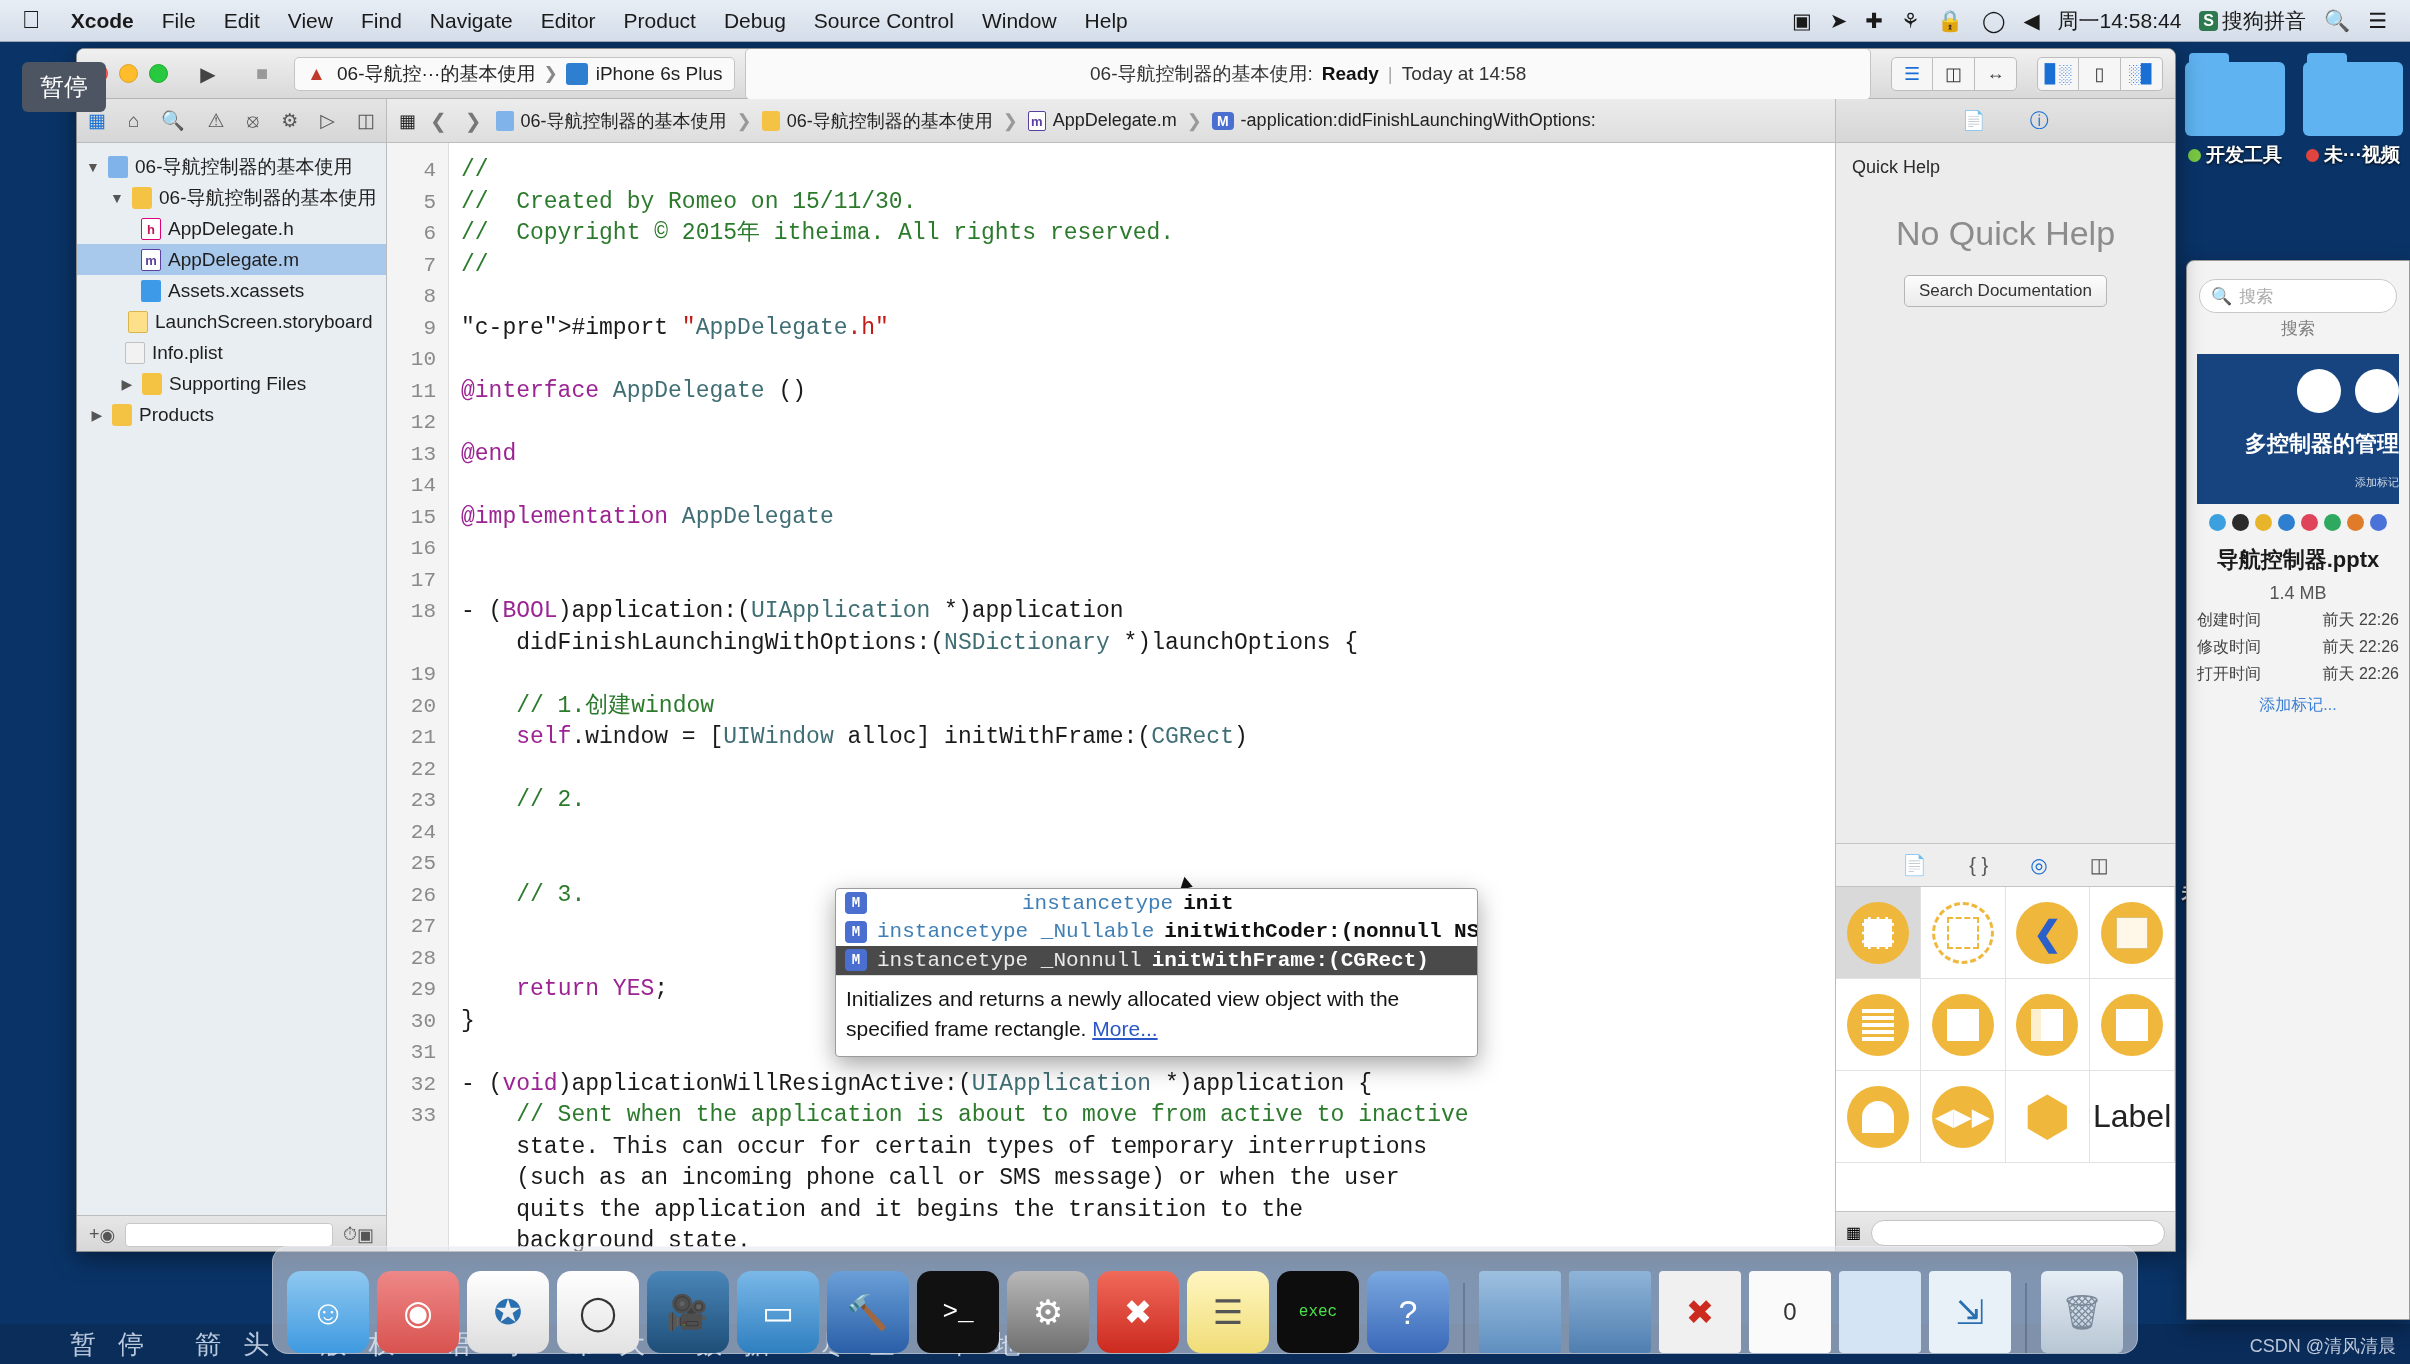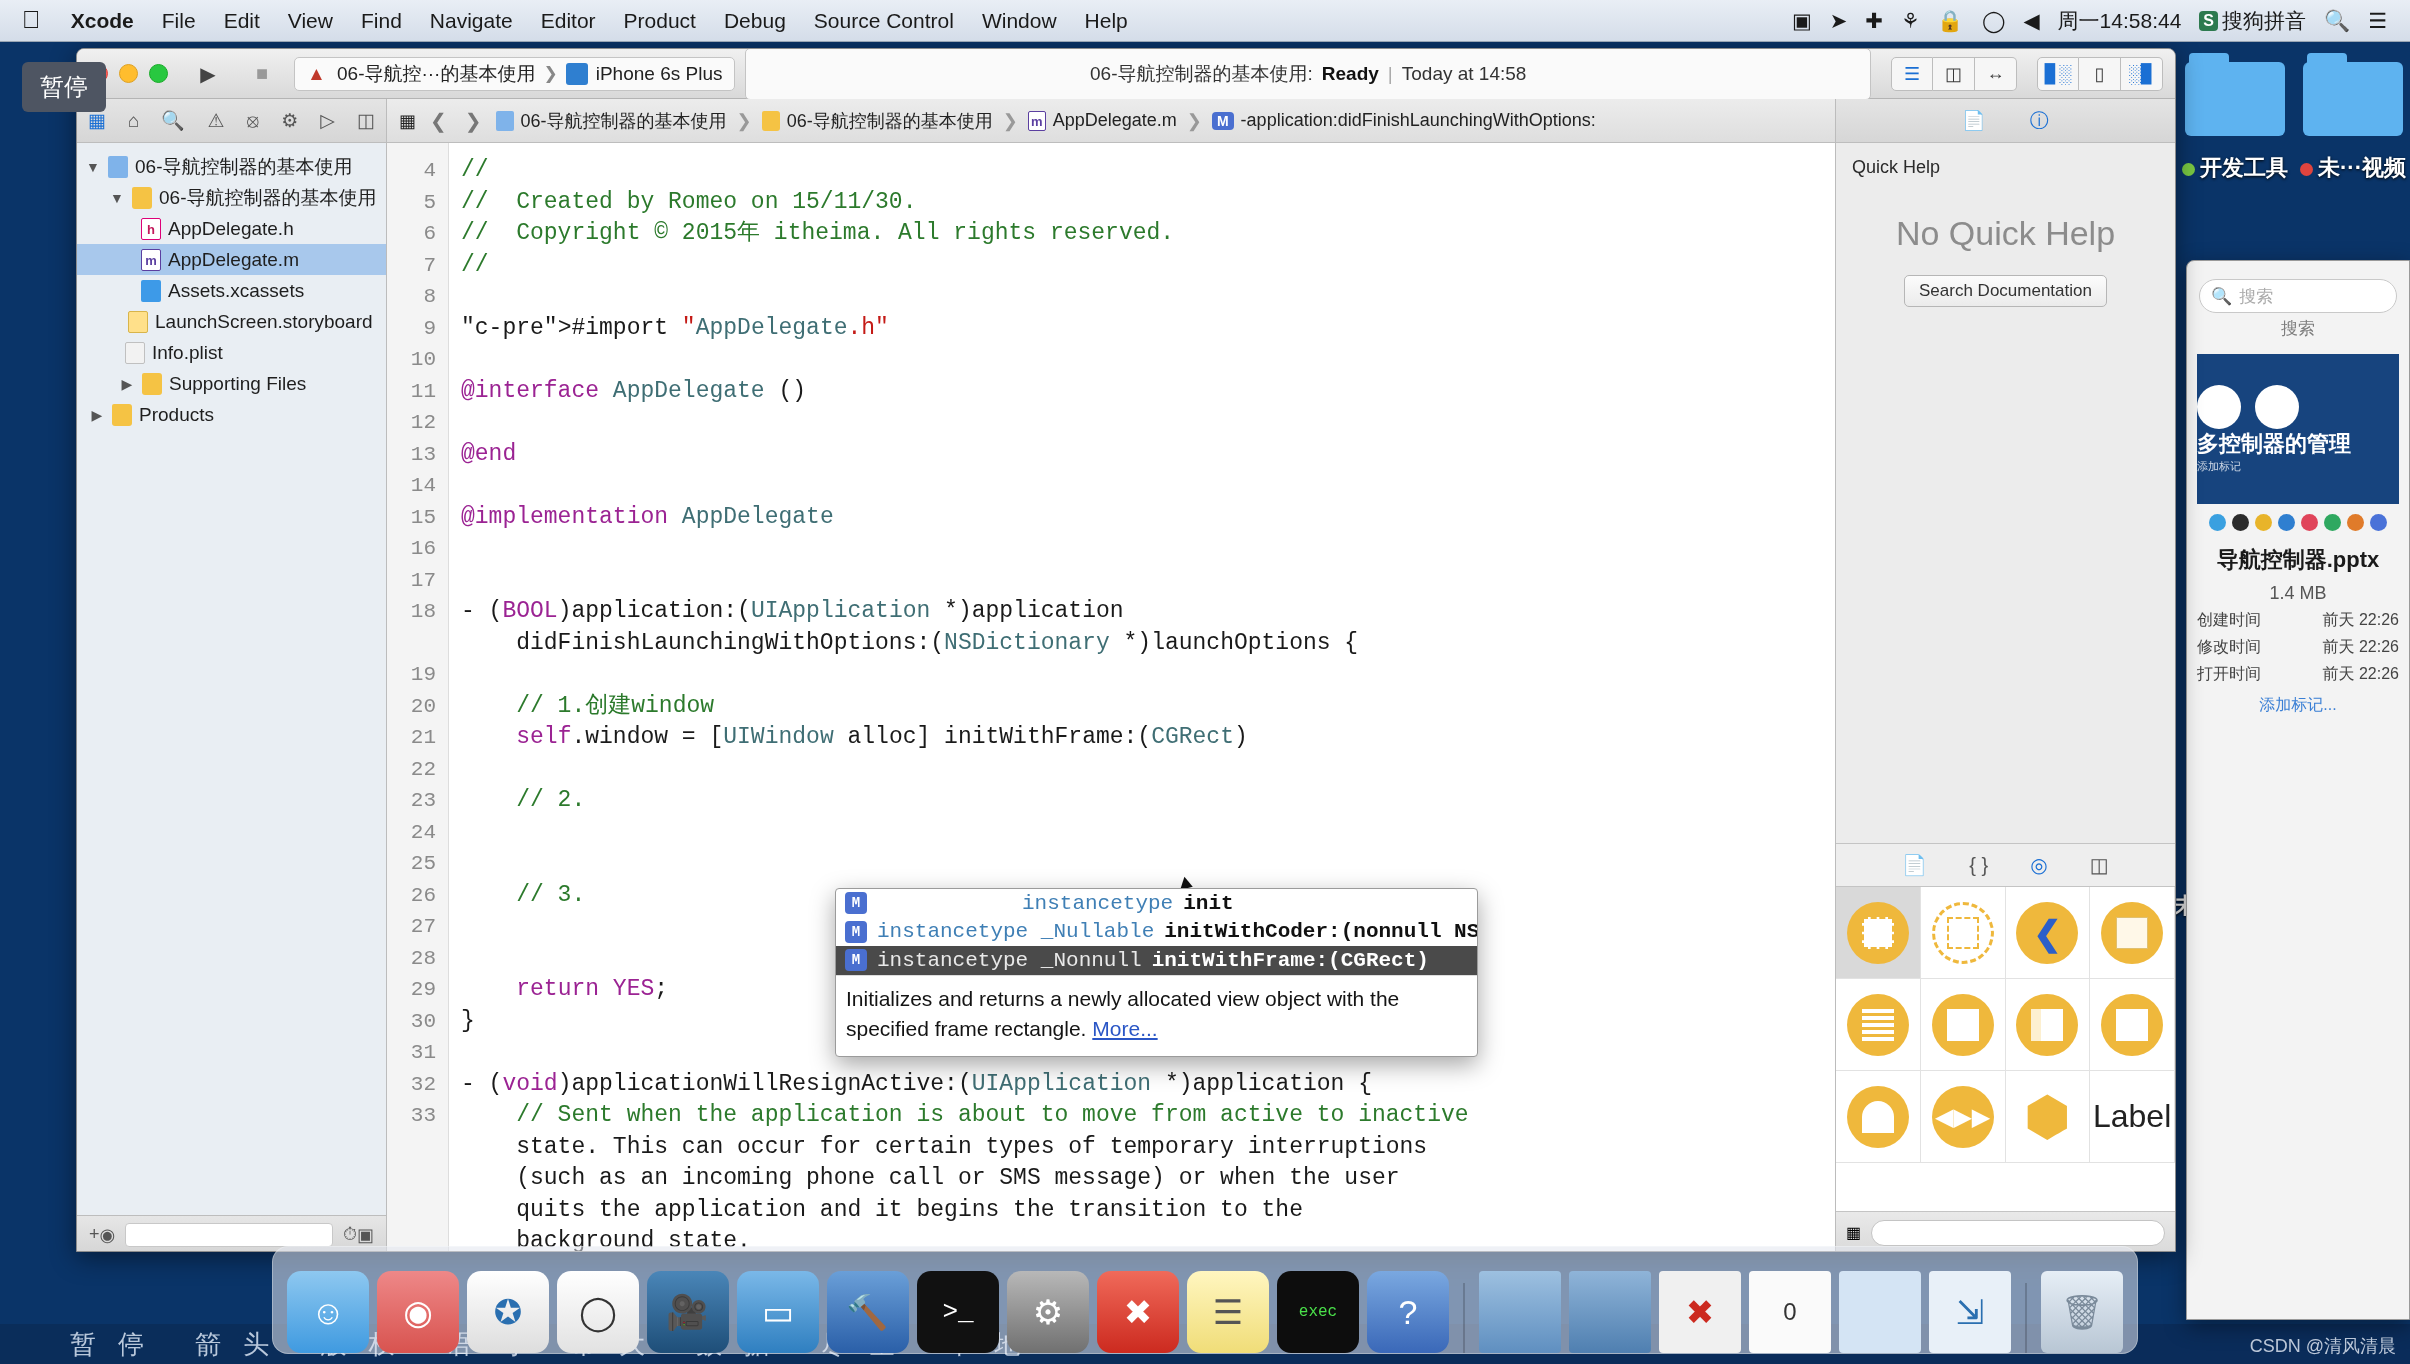--- a/index.html
+++ b/index.html
@@ -160,38 +160,38 @@
 
   
   #finder{position:absolute;left:2186px;top:260px;width:224px;height:1060px;
     background:#f3f3f3;border:1px solid #9a9a9a;border-top-left-radius:8px;
     box-shadow:0 6px 22px rgba(0,0,0,.4);z-index:25;overflow:hidden;}
   #finder .fd-search{margin:18px 12px 4px;height:34px;background:#fff;
     border:1px solid #c9c9c9;border-radius:17px;display:flex;align-items:center;
     gap:7px;padding:0 11px;font-size:17px;color:#aaa;}
   #finder .fd-sublabel{text-align:center;font-size:17px;color:#7d7d7d;margin-bottom:14px;}
   #finder .fd-preview{margin:10px 10px 0;height:150px;background:#17447e;
-    display:flex;flex-direction:column;align-items:flex-start;justify-content:center;gap:0;}
+    display:flex;flex-direction:column;align-items:flex-end;justify-content:center;gap:16px;}
   #finder .fd-pv-title{color:#fff;font-size:22px;font-weight:bold;}
   #finder .fd-pv-sub{color:#cfd9e6;font-size:11px;}
   #finder .fd-dots{display:flex;gap:6px;justify-content:center;margin:10px 0 6px;}
   #finder .fd-dots i{width:17px;height:17px;border-radius:50%;display:block;}
   #finder .fd-name{text-align:center;font-size:22px;color:#1a1a1a;margin-top:14px;font-weight:bold;}
   #finder .fd-size{text-align:center;font-size:18px;color:#555;margin-top:8px;}
   #finder .fd-meta{font-size:16px;color:#444;margin:6px 10px;display:flex;
     justify-content:space-between;}
   #finder .fd-tag{text-align:center;font-size:16px;color:#3a7fd5;margin-top:10px;}
 
   
   .dicon{position:absolute;width:118px;text-align:center;z-index:10;}
   .dicon .fol{width:100px;height:74px;margin:0 auto;background:#5eb3f0;
     border-radius:6px;position:relative;}
   .dicon .fol:before{content:"";position:absolute;top:-9px;left:4px;width:40px;height:12px;
     background:#5eb3f0;border-radius:4px 4px 0 0;}
-  .dicon .lbl{color:#fff;font-size:22px;margin-top:17px;text-shadow:0 1px 3px #000;
+  .dicon .lbl{color:#fff;font-size:19px;margin-top:6px;text-shadow:0 1px 3px #000;
     white-space:nowrap;font-weight:bold;}
   .dot{width:13px;height:13px;border-radius:50%;display:inline-block;margin-right:5px;
     vertical-align:middle;}
 
   
   #dock{position:absolute;left:50%;transform:translateX(-50%);bottom:10px;
     height:108px;display:flex;align-items:flex-end;gap:8px;padding:0 14px;
     background:rgba(225,230,238,.55);border-radius:16px;border:1px solid rgba(255,255,255,.3);
     z-index:50;}
   .dapp{width:82px;height:82px;border-radius:14px;display:flex;align-items:center;

